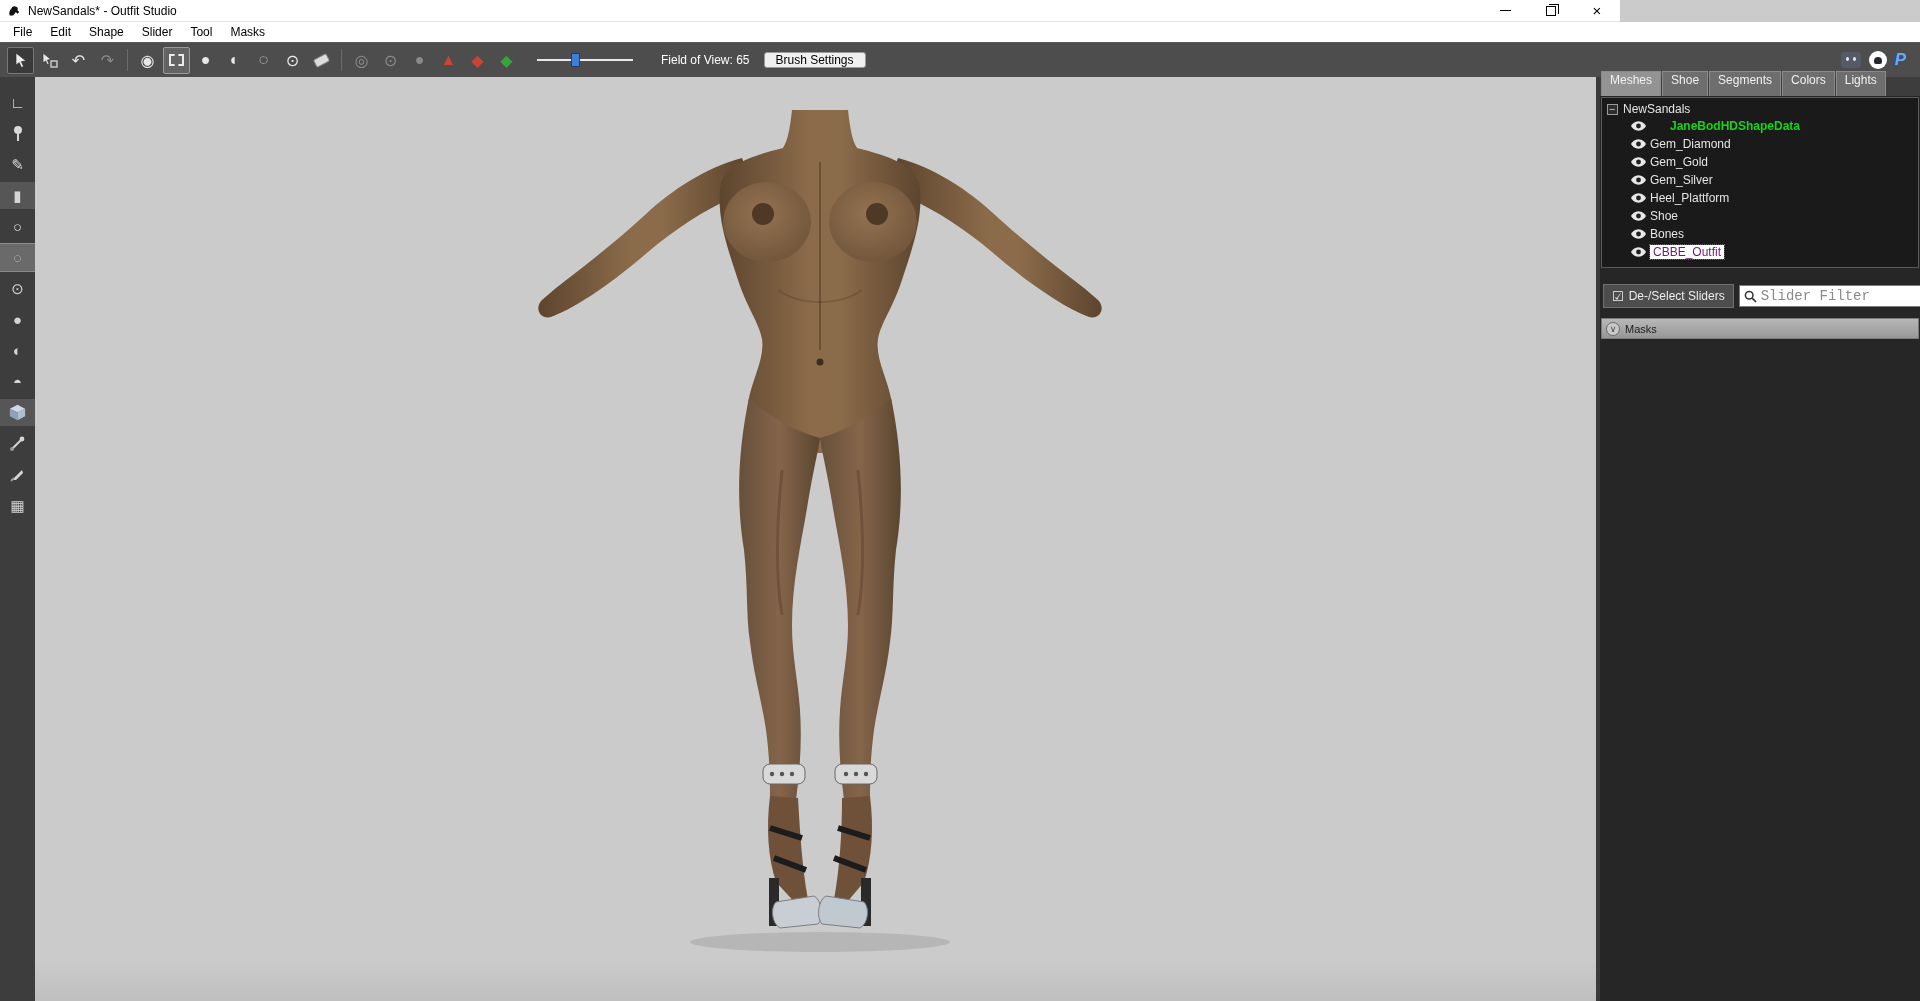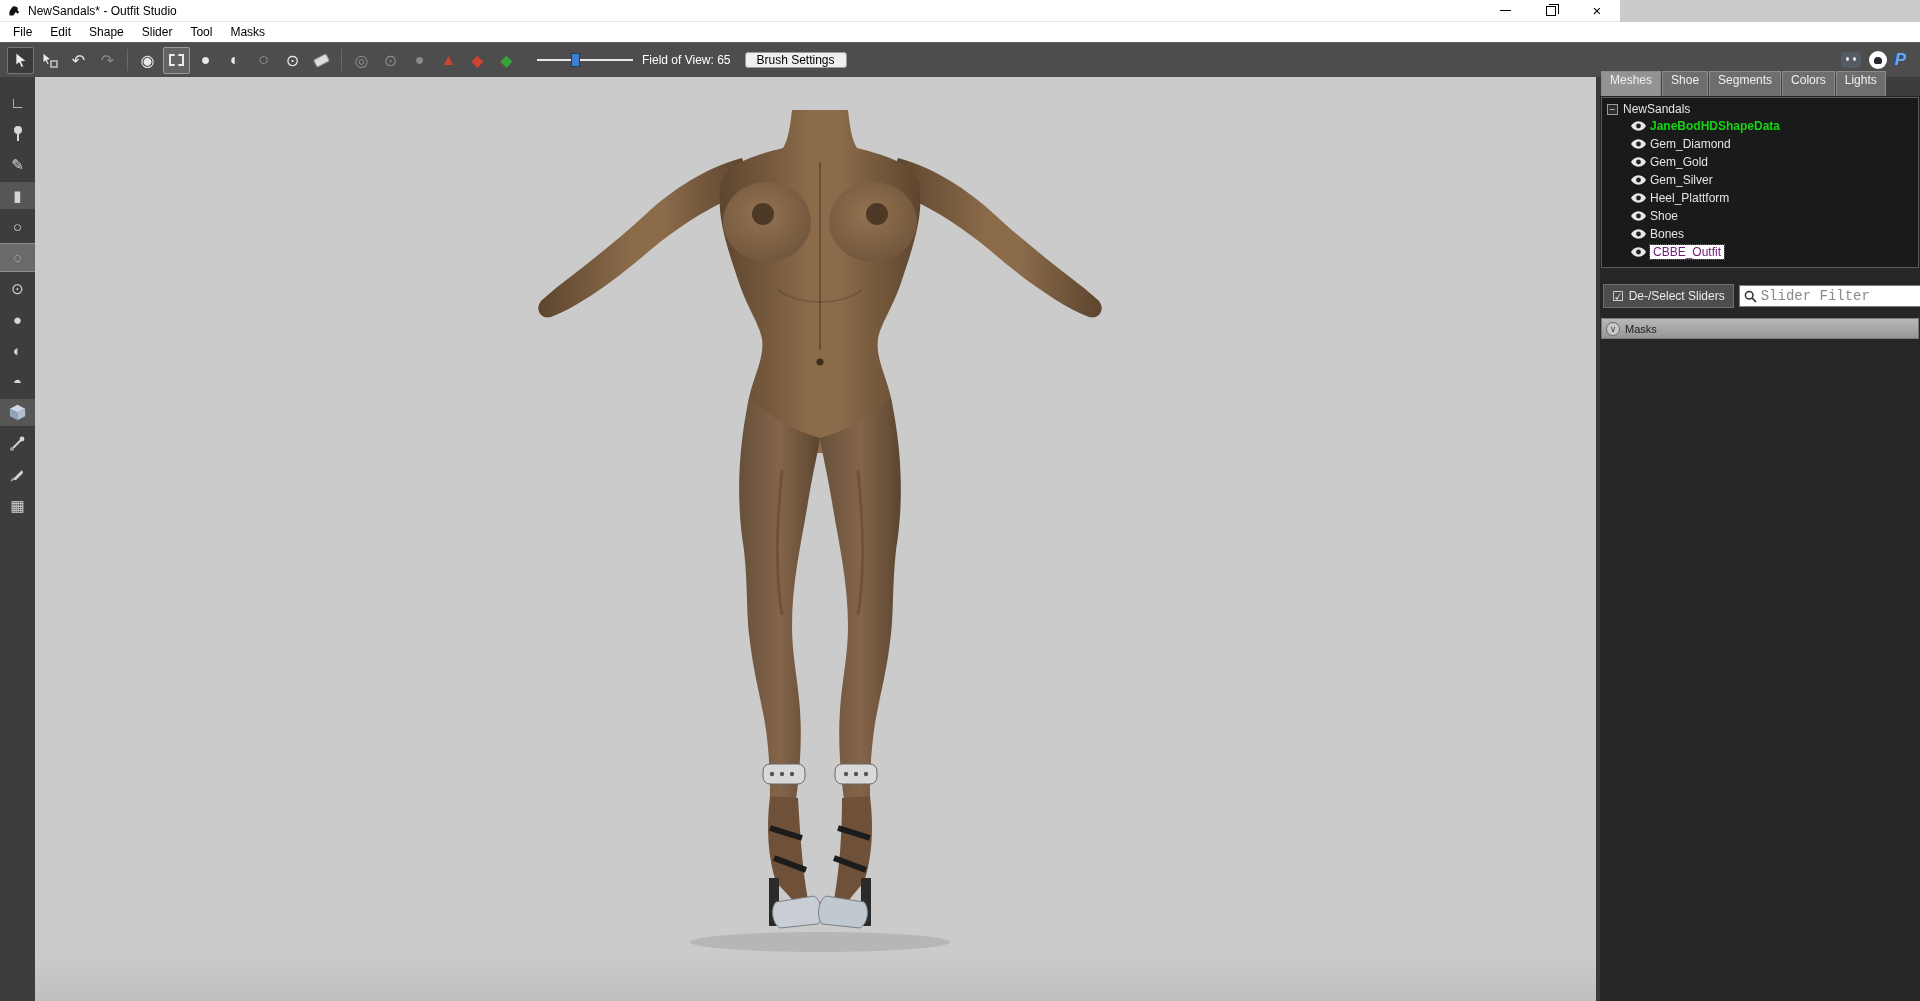--- a/index.html
+++ b/index.html
@@ -28,21 +28,21 @@
   .tbtn.activebox { background:#636363; border:1px solid #9a9a9a; }
   .tbtn.disabled { color:#8a8a8a; }
   .tbtn.red { color:#cc4433; }
   .tbtn.green { color:#3aa23a; }
   .tsep { width:1px; height:22px; background:#6a6a6a; margin:0 5px; }
   .dash-rect { width:15px; height:12px; border:2px dashed #ececec; }
   .eraser { width:15px; height:9px; background:#ddd; border:1px solid #888; border-radius:2px; transform:rotate(-28deg); }
   .fov-slider { width:96px; height:16px; position:relative; margin-left:16px; }
   .fov-track { position:absolute; top:7px; left:0; width:96px; height:2px; background:#e8e8e8; }
   .fov-thumb { position:absolute; top:1px; left:34px; width:9px; height:14px; background:#3d7fd6; border:1px solid #1c3f73; }
-  .fov-label { color:#ffffff; font-size:12px; margin-left:9px; white-space:nowrap; }
+  .fov-label { color:#ffffff; font-size:12px; margin-left:28px; white-space:nowrap; }
   .brush-settings-btn { margin-left:14px; background:#f0f0f0; border:1px solid #9a9a9a; border-radius:3px; color:#000; font-size:12px; padding:0 11px; white-space:nowrap; }
   .tb-right { margin-left:auto; display:flex; align-items:center; gap:8px; margin-right:8px; }
   .discord-badge { width:20px; height:16px; background:#545a66; border-radius:4px; position:relative; }
   .discord-badge i { position:absolute; top:5px; width:3px; height:4px; background:#e8e8e8; border-radius:50%; }
   .discord-badge i.l { left:5px; } .discord-badge i.r { right:5px; }
   .github-badge { width:18px; height:18px; background:#ffffff; border-radius:50%; position:relative; }
   .github-badge:after { content:""; position:absolute; left:5px; top:6px; width:8px; height:7px; background:#24292e; border-radius:4px 4px 2px 2px; }
   .paypal-badge { font-size:17px; font-weight:bold; font-style:italic; color:#6fa8e8; text-shadow:-2px 0 0 #2450a0; }
 
   
@@ -65,21 +65,21 @@
   
   .rightpanel { width:320px; background:#262626; display:flex; flex-direction:column; }
   .tabs-row { height:19px; background:#3d3d3d; display:flex; align-items:flex-end; padding-left:1px; }
   .tab { font-size:12px; color:#f0f0f0; background:#6e6e6e; border:1px solid #8a8a8a; border-bottom:none; padding:1px 8px 9px; margin-right:1px; }
   .tab.active { background:#939393; }
   .tree-box { margin:1px; height:171px; background:#1a1a1a; border:1px solid #5a5a5a; padding:3px 2px; font-size:12px; color:#e4e4e4; overflow:hidden; }
   .tree-root-row { display:flex; align-items:center; height:16px; gap:5px; padding-left:3px; }
   .expander { width:11px; height:11px; border:1px solid #9a9a9a; background:#2e2e2e; color:#ddd; font-size:10px; line-height:9px; text-align:center; }
   .tree-row { display:flex; align-items:center; height:18px; gap:4px; padding-left:27px; }
   .eye { width:15px; height:10px; flex:0 0 auto; }
-  .mesh-selected { color:#16d416; font-weight:bold; }
+  .mesh-selected { color:#16d416; font-weight:bold;margin-left:20px; }
   .mesh-edit { background:#ffffff; color:#701a75; padding:0 3px; outline:1px dotted #666; }
 
   .slider-bar-row { margin:15px 3px 0 3px; height:24px; display:flex; align-items:center; gap:5px; }
   .deselect-btn { background:#4d4d4d; border:1px solid #6e6e6e; color:#ececec; font-size:12px; height:24px; display:flex; align-items:center; gap:5px; padding:0 8px; white-space:nowrap; }
   .checkbox-glyph { font-size:13px; color:#f2f2f2; }
   .filter-box { flex:1; height:22px; background:#ffffff; border:1px solid #7a7a7a; display:flex; align-items:center; padding:0 4px; gap:4px; }
   .filter-box input { flex:1; border:none; outline:none; font-size:14px; font-family:Liberation Mono, monospace; color:#b91c1c; min-width:10px; }
   .filter-box input::placeholder { color:#8a8a8a; }
   .clear-glyph { color:#9a9a9a; font-size:15px; line-height:15px; }
 

